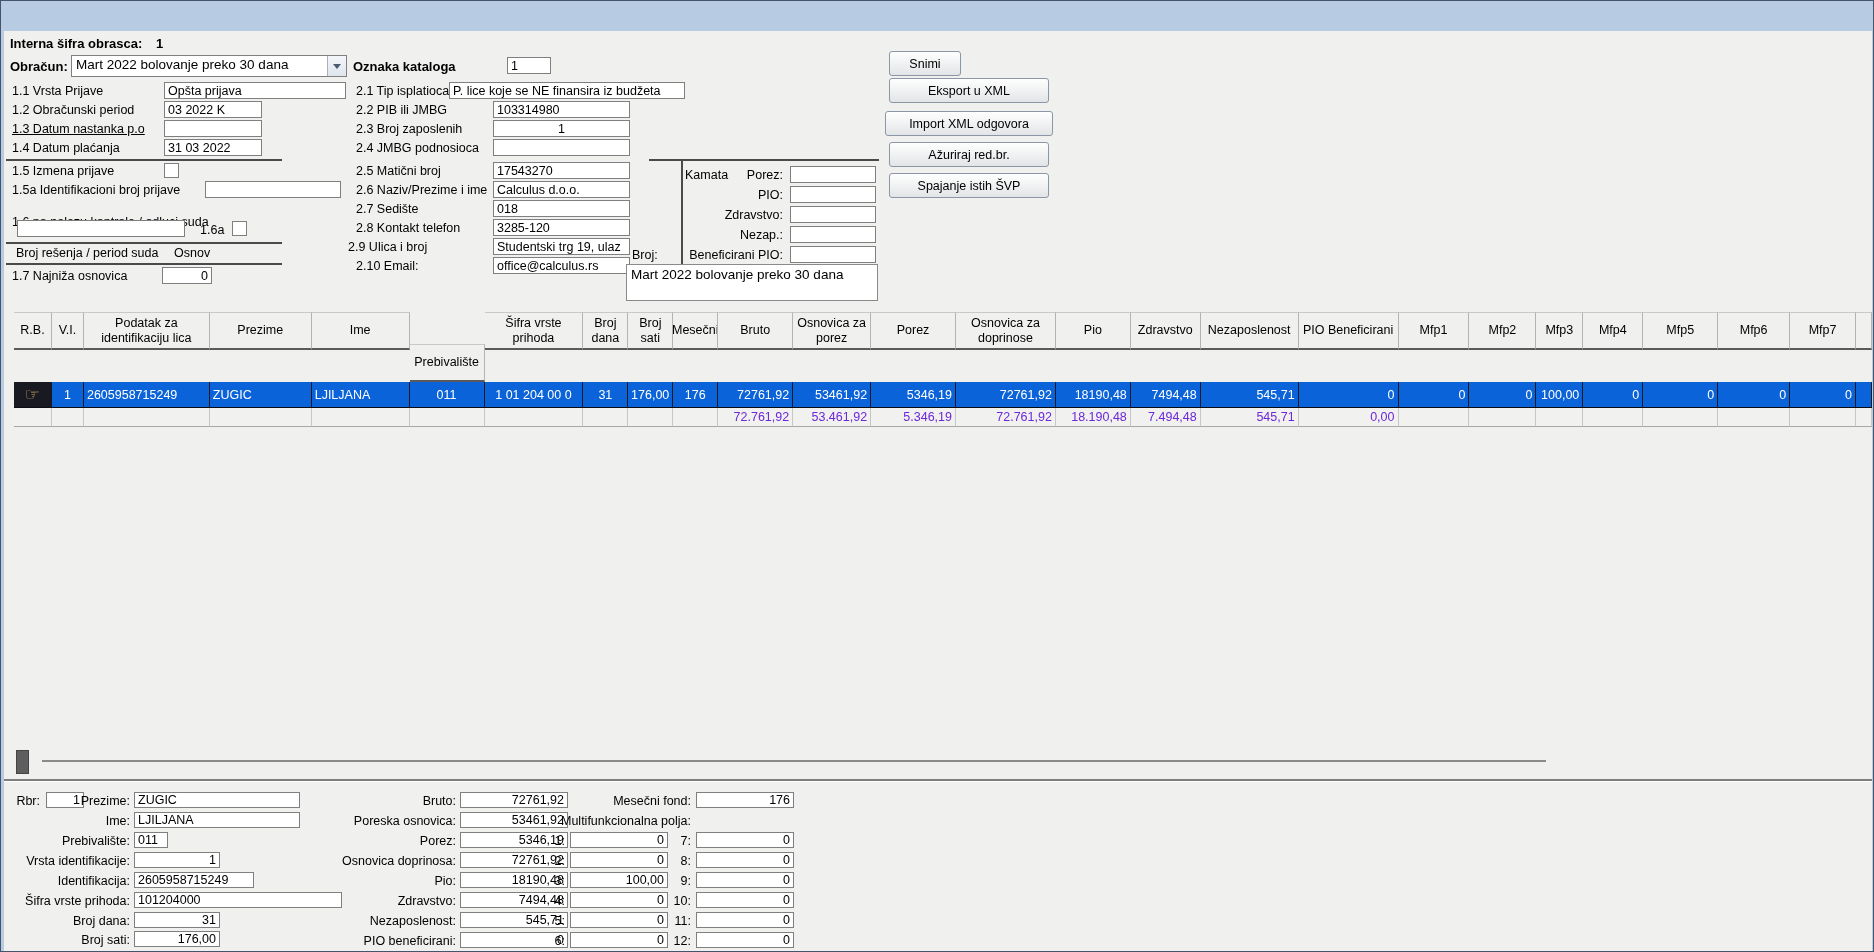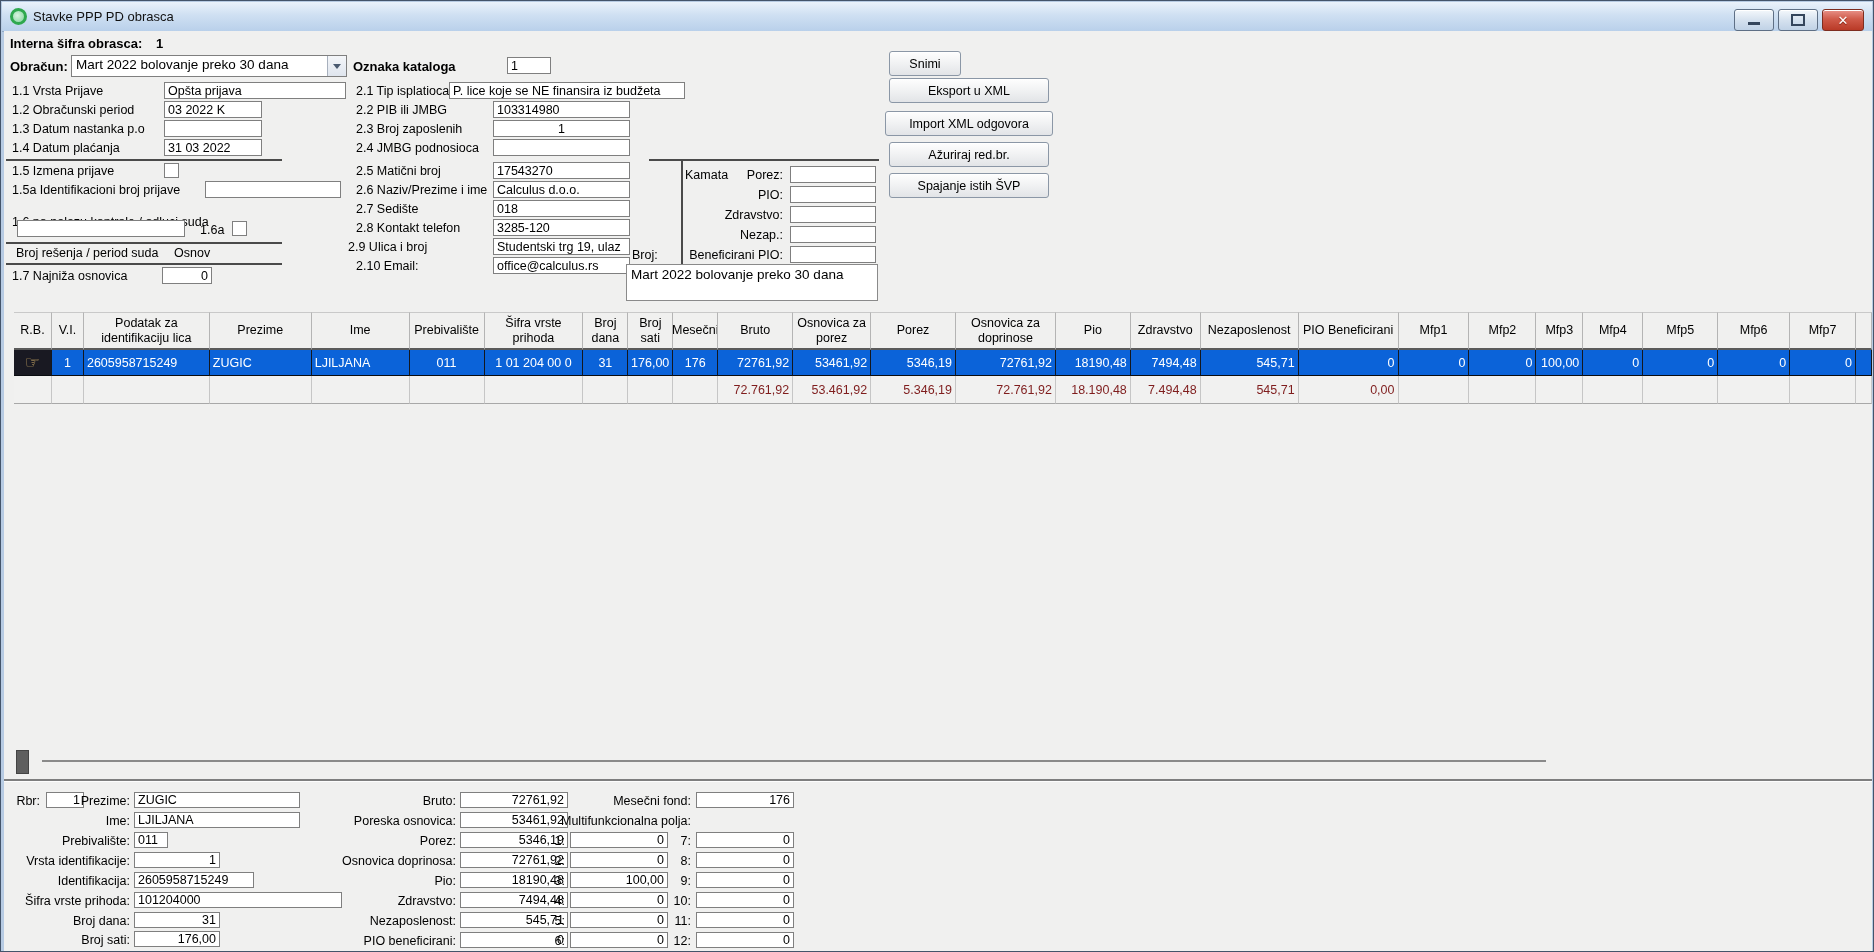--- a/index.html
+++ b/index.html
@@ -28,66 +28,51 @@
   .tri{width:0;height:0;border-left:4px solid transparent;border-right:4px solid transparent;border-top:5px solid #4a5a70;}
   .btn{position:absolute;height:23px;border:1px solid #8b97a6;border-radius:3px;background:linear-gradient(#fefefe,#f2f3f4 45%,#e2e4e7);box-shadow:inset 0 1px 0 #fff;font-size:12.5px;display:flex;align-items:center;justify-content:center;cursor:default;color:#000;}
   .opis-ta{position:absolute;border:1px solid #8a8a8a;background:#fff;font-size:13.5px;padding:2px 4px;box-sizing:border-box;}
   .grid{position:absolute;left:10px;top:281px;width:1858px;background:transparent;font-size:12px;}
   .trow{display:flex;}
   .tcell{box-sizing:border-box;overflow:hidden;white-space:nowrap;display:flex;align-items:center;padding:0 3px;}
   .th{background:#f0f0ef;border-right:1px solid #b4b4b4;border-top:1px solid #c9c9c9;border-bottom:2px solid #5a5a5a;height:38px;justify-content:center;text-align:center;white-space:normal;line-height:1.15;font-size:12.5px;}
   .td{background:#0b63d9;color:#fff;border-right:1px solid #14181f;border-bottom:1px solid #0a0c10;height:26px;font-size:12.5px;}
   .td.selector{background:#191922;justify-content:center;}
   .hand{font-family:"DejaVu Sans",sans-serif;font-size:17px;color:#d4b06a;line-height:1;}
-  .tt{background:#f1f1f0;color:#7f1d1d;border-right:1px solid #c6c6c6;border-bottom:1px solid #a8a8a8;height:28px;font-size:12.5px;}
+  .tt{background:#f1f1f0;color:#6d28d9;border-right:1px solid #c6c6c6;border-bottom:1px solid #a8a8a8;height:19px;font-size:12.5px;}
   .al{justify-content:flex-start;} .ac{justify-content:center;} .ar{justify-content:flex-end;}
   .splitthumb{position:absolute;left:12px;top:719px;width:11px;height:22px;background:#5f5f5f;border:1px solid #444;}
   .splitline{position:absolute;left:38px;top:729px;width:1504px;height:2px;background:#8a8a8a;}
   .botsep{position:absolute;left:0;top:748px;width:1868px;height:2px;background:#7e7e7e;box-shadow:0 1px 0 #fdfdfd;}
 </style>
 </head>
 <body>
 
 <div class="window">
-  <div class="titlebar">
-    <span class="appicon"></span>
-    <span class="apptitle">Stavke PPP PD obrasca</span>
-    <div class="winbtns">
-      <div class="wbtn">
-          <span class="minbar"></span>
-        </div>
-      <div class="wbtn">
-          <span class="maxbox"></span>
-        </div>
-      <div class="wbtn close">
-          <span>✕</span>
-        </div>
-    </div>
-  </div>
 
   <div class="client">
 
     <span class="lbl b" style="left:6px;top:5px;">Interna šifra obrasca:</span>
     <span class="lbl b" style="left:152px;top:5px;">1</span>
 
     <span class="lbl b" style="left:6px;top:28px;text-align:center;">Obračun:</span>
     <div class="combo" style="left:67px;top:24px;width:276px;height:22px;">
       <span class="txt">Mart 2022 bolovanje preko 30 dana</span>
       <span class="arr">
           <span class="tri"></span>
         </span>
     </div>
     <span class="lbl b" style="left:349px;top:28px;">Oznaka kataloga</span>
     <input class="inp" style="left: 503px; top: 26px; width: 44px;" value="1">
 
     <span class="lbl" style="left:8px;top:53px;">1.1 Vrsta Prijave</span>
     <input class="inp" style="left: 160px; top: 51px; width: 182px;" value="Opšta prijava">
     <span class="lbl" style="left:8px;top:72px;text-align:center;">1.2 Obračunski period</span>
     <input class="inp" style="left: 160px; top: 70px; width: 98px;" value="03 2022 K">
-    <span class="lbl" style="left:8px;top:91px;">1.3 Datum nastanka p.o</span>
+    <span class="lbl" style="left:8px;top:91px;text-decoration:underline;">1.3 Datum nastanka p.o</span>
     <input class="inp" style="left: 160px; top: 89px; width: 98px;" value="">
     <span class="lbl" style="left:8px;top:110px;">1.4 Datum plaćanja</span>
     <input class="inp" style="left: 160px; top: 108px; width: 98px;" value="31 03 2022">
     <div class="hline" style="left:2px;top:128px;width:276px;"></div>
 
     <span class="lbl" style="left:8px;top:133px;">1.5 Izmena prijave</span>
     <span class="cbx" style="left:160px;top:132px;"></span>
     <span class="lbl" style="left:8px;top:152px;">1.5a Identifikacioni broj prijave</span>
     <input class="inp" style="left: 201px; top: 150px; width: 136px;" value="">
     <span class="lbl" style="left:8px;top:184px;">1.6 po nalazu kontrole / odluci suda</span>
@@ -149,21 +134,21 @@
         <div class="btn" style="left: 885px; top: 142px; width: 158px;">Spajanje istih ŠVP</div>
       </div>
 
     <div class="grid">
         <div class="trow">
           <div class="tcell th" style="width: 38px;">R.B.</div>
           <div class="tcell th" style="width: 32px;">V.I.</div>
           <div class="tcell th" style="width: 126px;">Podatak za identifikaciju lica</div>
           <div class="tcell th" style="width: 102px;">Prezime</div>
           <div class="tcell th" style="width: 98px;">Ime</div>
-          <div class="tcell th" style="width: 75px;">Prebivalište</div>
+          <div class="tcell th" style="width: 75px; margin-top: 32px;">Prebivalište</div>
           <div class="tcell th" style="width: 99px;">Šifra vrste prihoda</div>
           <div class="tcell th" style="width: 45px;">Broj dana</div>
           <div class="tcell th" style="width: 45px;">Broj sati</div>
           <div class="tcell th" style="width: 45px;">Mesečni</div>
           <div class="tcell th" style="width: 75px;">Bruto</div>
           <div class="tcell th" style="width: 78px;">Osnovica za porez</div>
           <div class="tcell th" style="width: 85px;">Porez</div>
           <div class="tcell th" style="width: 100px;">Osnovica za doprinose</div>
           <div class="tcell th" style="width: 75px;">Pio</div>
           <div class="tcell th" style="width: 70px;">Zdravstvo</div>

